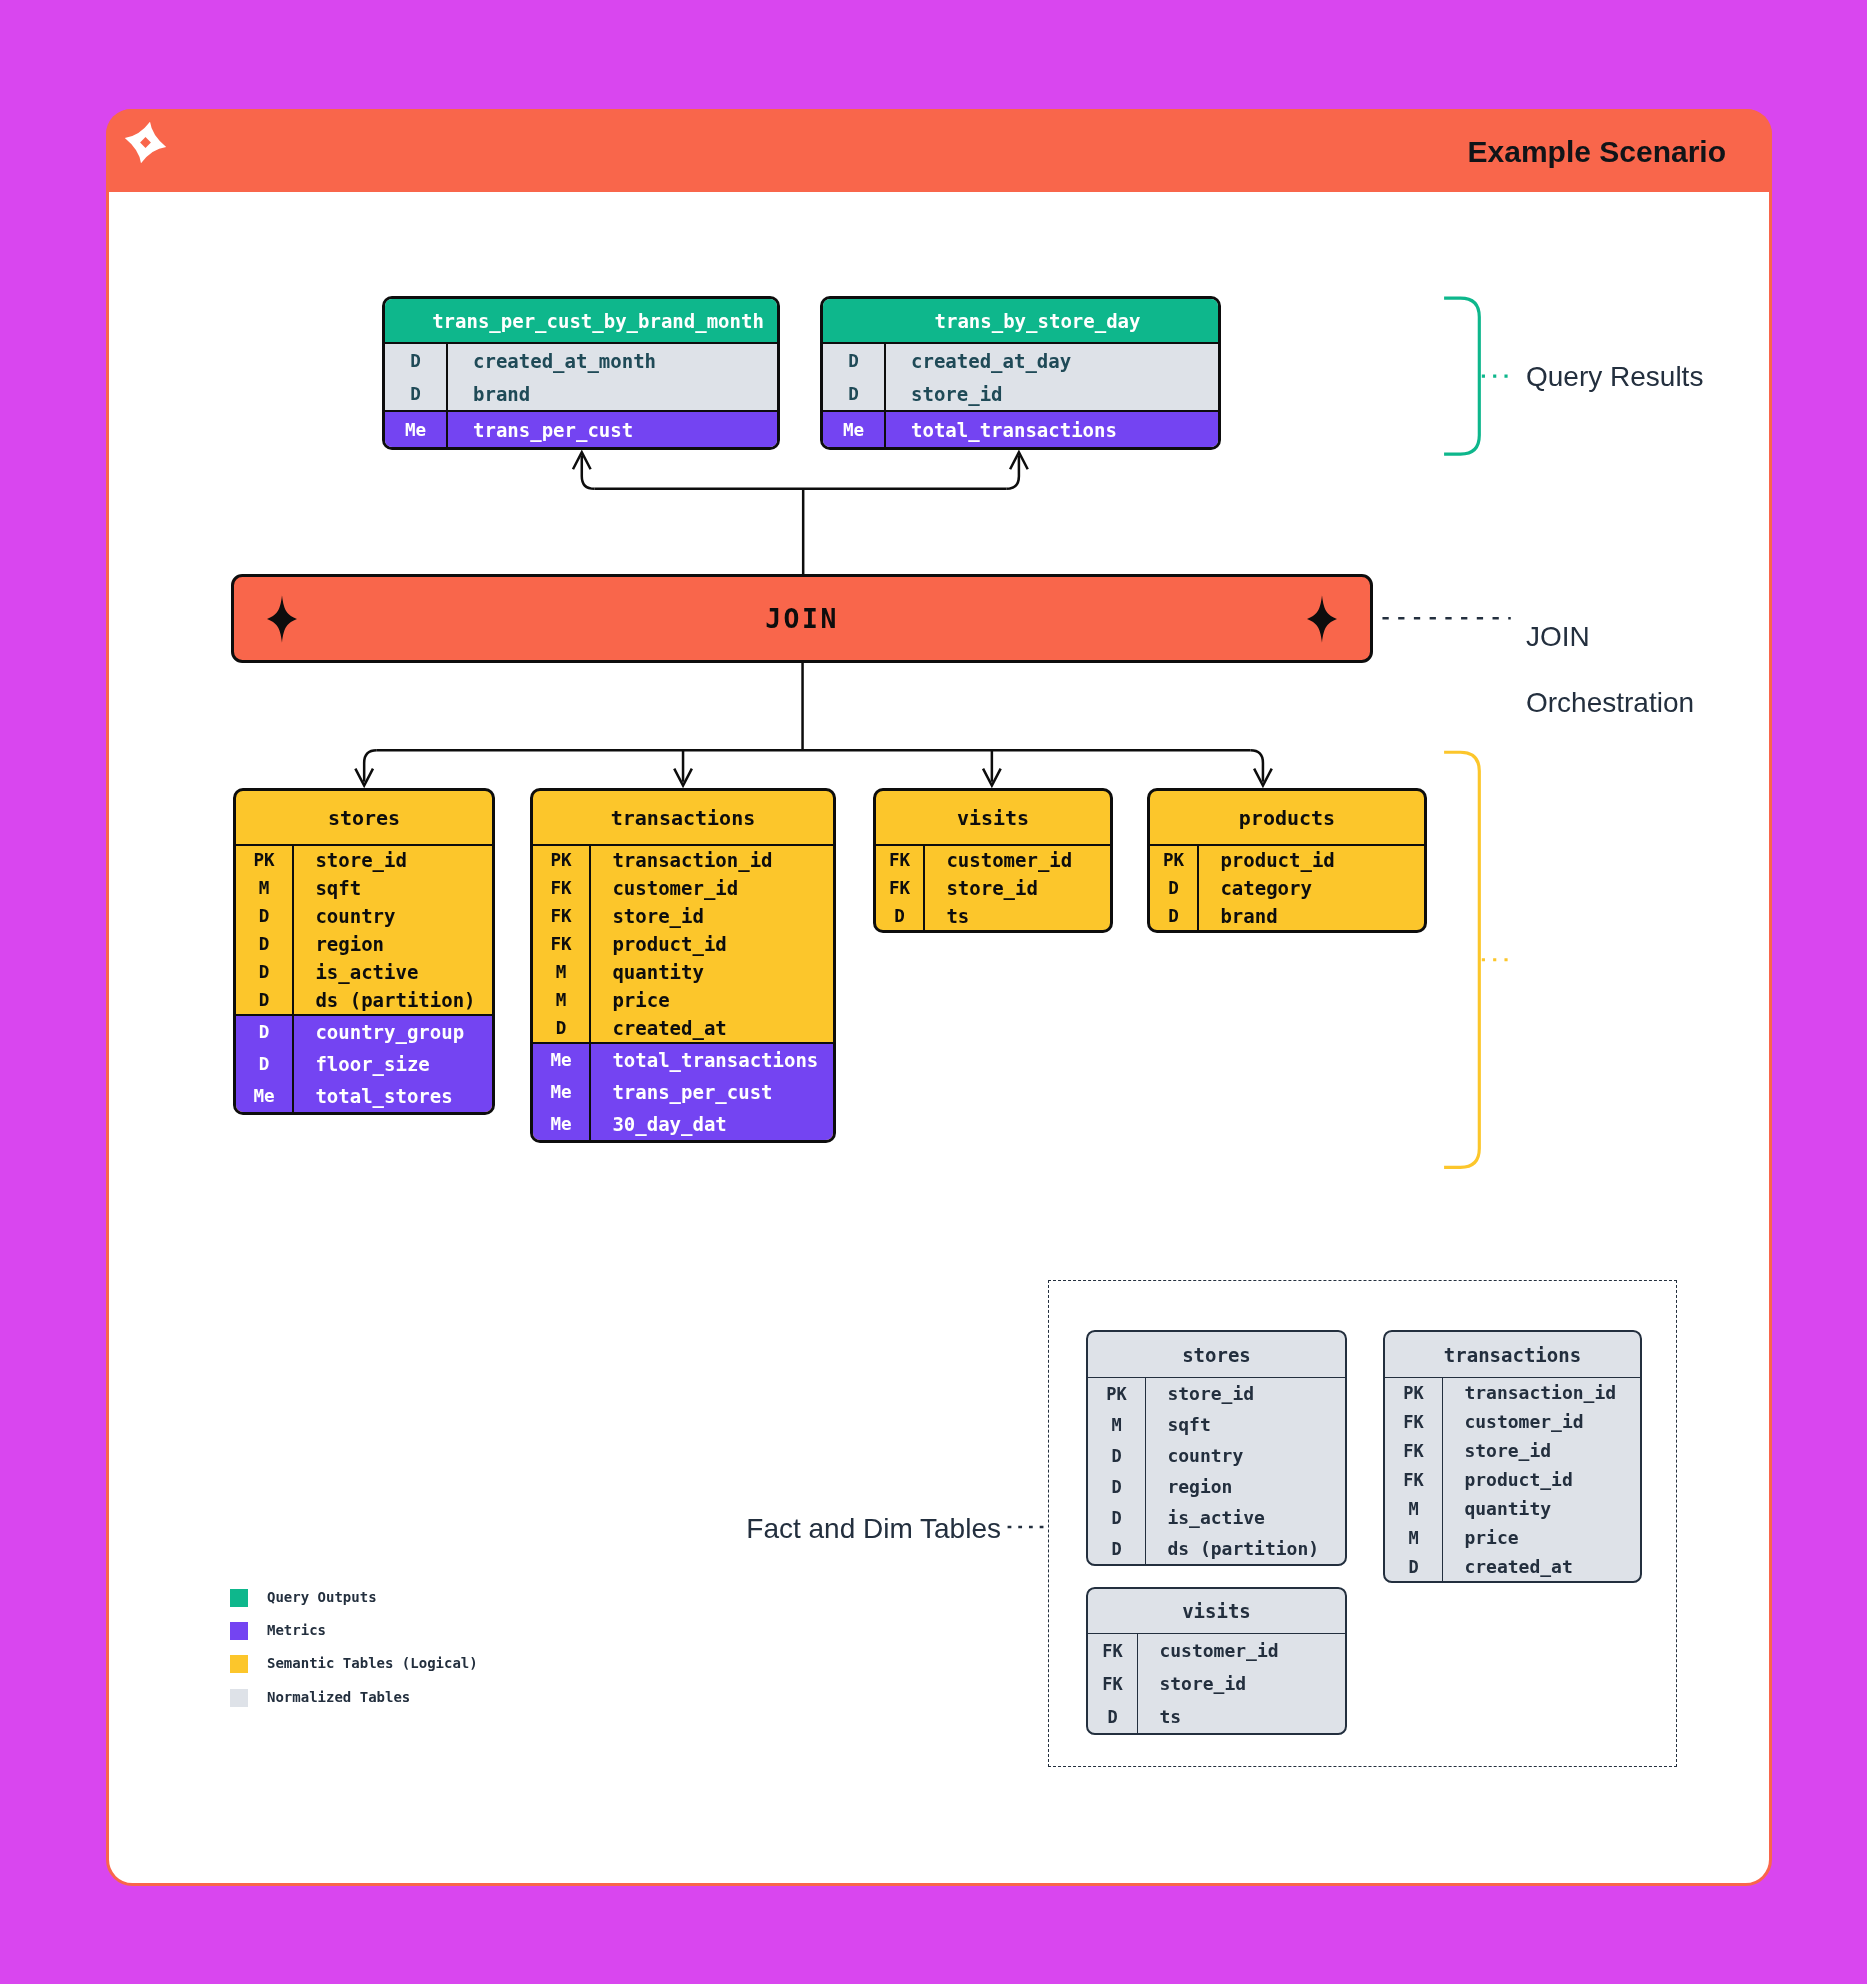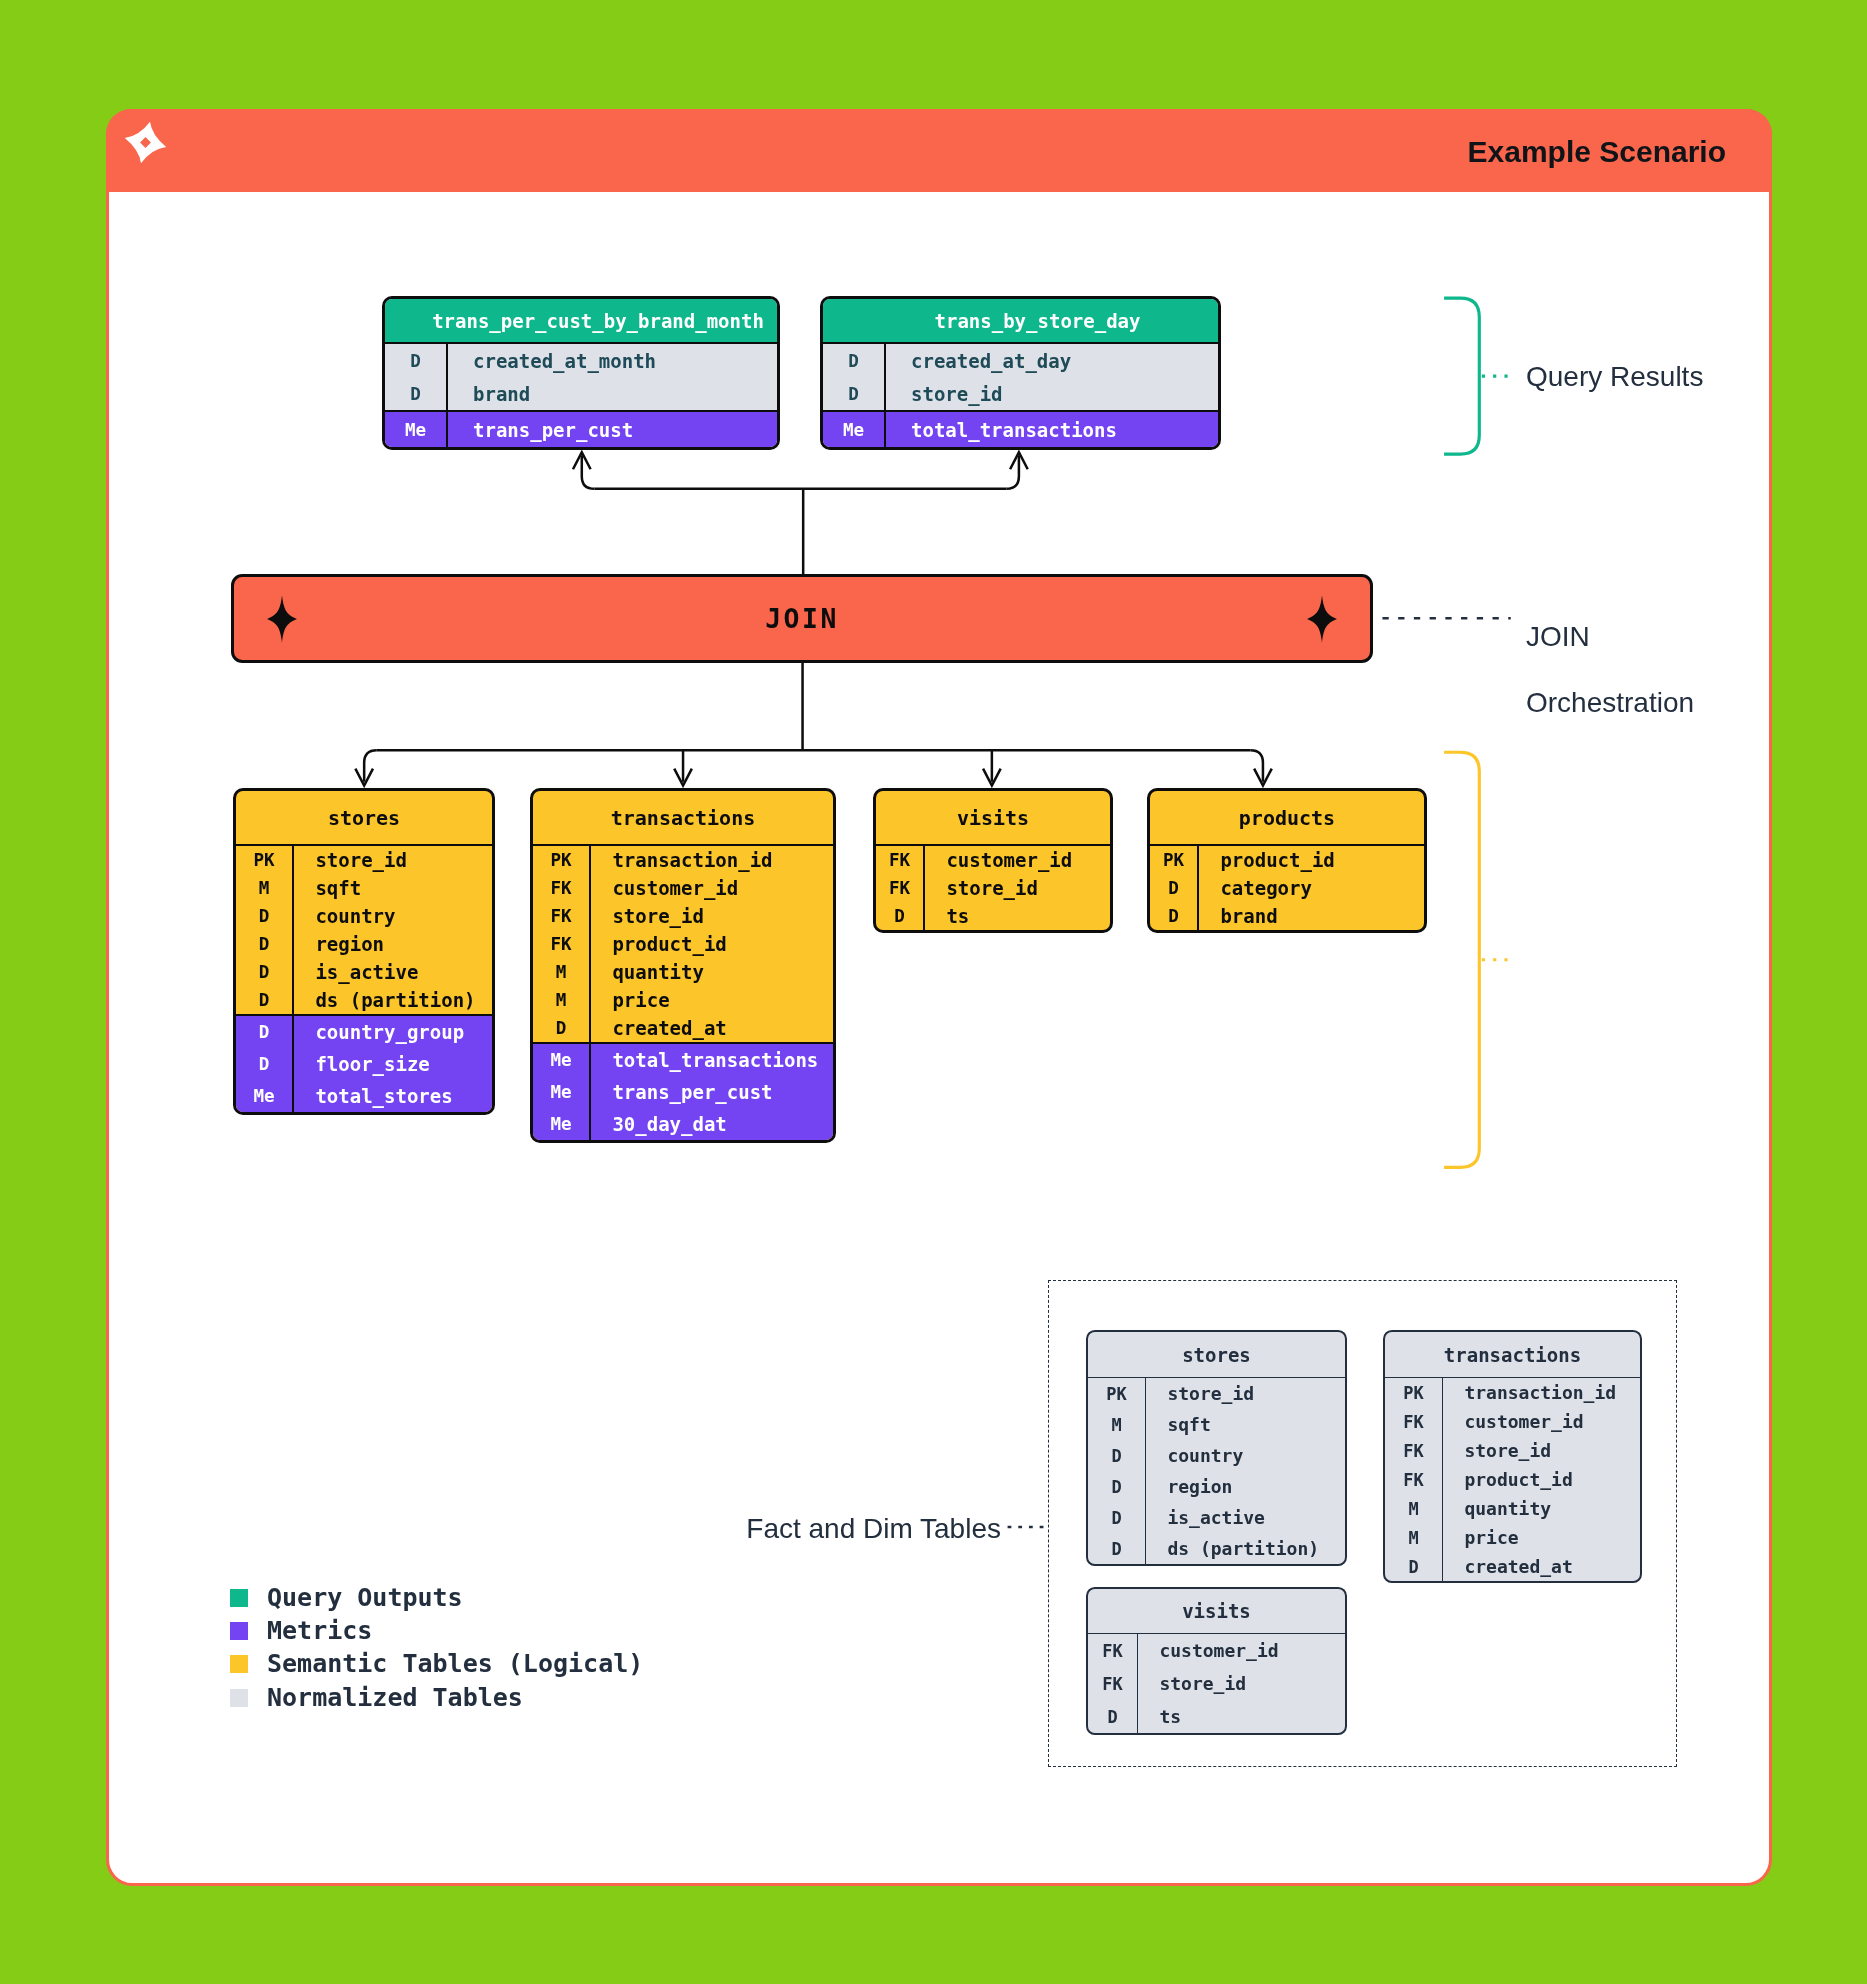--- a/index.html
+++ b/index.html
@@ -1,20 +1,20 @@
 <!DOCTYPE html>
 <html style="font-size:10px"><head>
 <meta charset="utf-8">
 <style>
   :root{
     --orange:#F9664B; --green:#0EB78C; --purple:#7444F2; --yellow:#FCC62B;
     --grayrow:#DEE2E8; --navy:#232F3E; --ink:#0D0D0D; --teal:#1F4A57;
   }
   html,body{margin:0;padding:0;background:#fff;}
-  #canvas{position:relative;width:1868px;height:1985px;background:#84cc16;overflow:hidden;
+  #canvas{position:relative;width:1868px;height:1985px;background:#d946ef;overflow:hidden;
           font-family:"DejaVu Sans Mono",monospace;}
   .abs{position:absolute;}
 
   
   #card{left:106px;top:109px;width:1666px;height:1777px;border:3.1px solid var(--orange);
         border-radius:26.4px;background:#fff;box-sizing:border-box;}
   #hdr{left:106px;top:109px;width:1666px;height:83px;background:var(--orange);
        border-radius:25px 25px 0 0;}
   #hdr-title{right:142px;top:123px;height:57px;line-height:57px;
        font-family:"Liberation Sans",sans-serif;font-weight:bold;font-size:30px;color:#101418;}
@@ -66,21 +66,21 @@
   
   #factbox{left:1048px;top:1280px;width:629px;height:487px;border:1.9px dashed var(--navy);
            box-sizing:border-box;}
 
   
   .lbl{font-family:"Liberation Sans",sans-serif;font-weight:normal;font-size:28px;
        color:var(--navy);line-height:33px;white-space:pre-line;}
 
   
   .sw{width:17.6px;height:17.6px;}
-  .legend-label{font-size:25px;font-weight:bold;color:var(--navy);line-height:21.4px;}
+  .legend-label{font-size:14px;font-weight:bold;color:var(--navy);line-height:21.4px;}
 
   svg.overlay{left:0;top:0;pointer-events:none;}
 </style>
 </head>
 <body>
 
 <div id="canvas">
 
   <div id="card" class="abs"></div>
   <div id="hdr" class="abs"></div>

